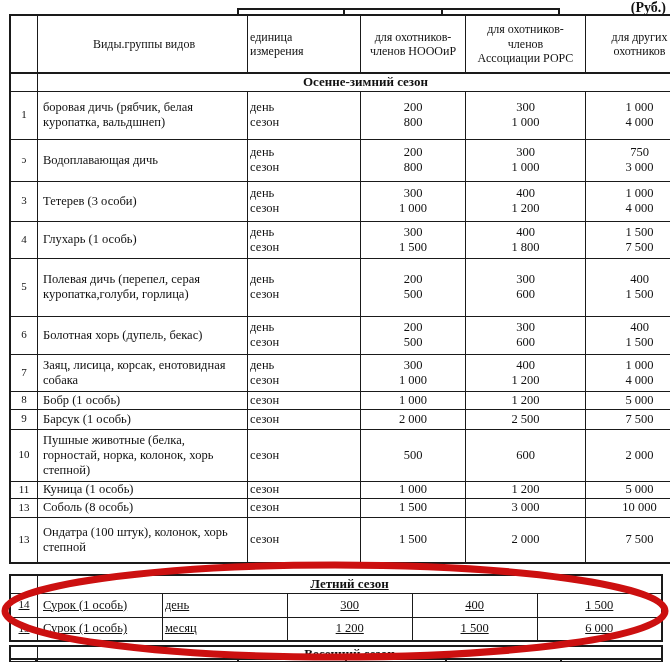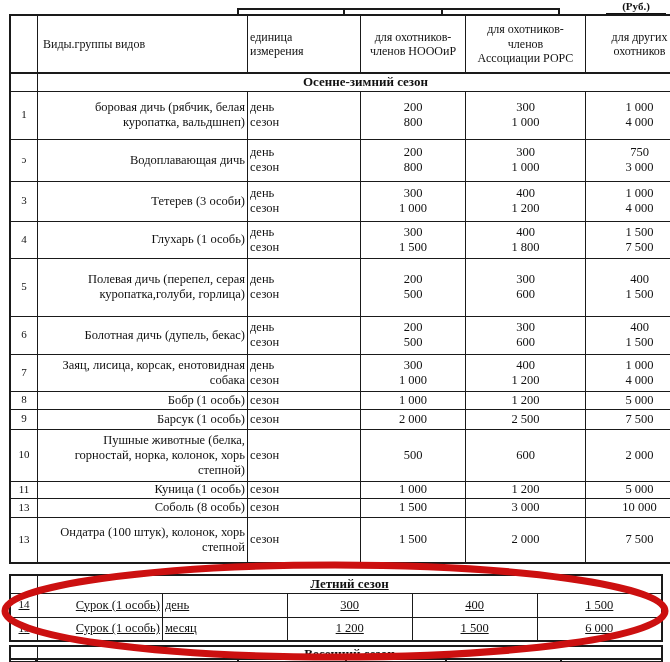--- a/index.html
+++ b/index.html
@@ -15,31 +15,31 @@
   .doc-table,.doc-table td,.doc-table th{border:1px solid #1a1a1a;}
   .doc-table{border:2px solid #1a1a1a;}
   td,th{
     padding:0 2px;vertical-align:middle;font-size:12.5px;line-height:1.2;
     white-space:pre-line;overflow:hidden;
   }
   th{font-weight:normal;font-size:12px;text-align:center;}
   .hdr-row{height:58px;}
   .hdr-row th{border-bottom:2px solid #1a1a1a;}
   .num{width:26px;text-align:center;font-size:11px;padding:0;}
-  .sp{width:202px;text-align:right;padding-left:5px;}
+  .sp{width:202px;text-align:left;padding-left:5px;}
   .un{width:108px;text-align:left;}
   .p1{width:100px;text-align:center;}
   .p2{width:115px;text-align:center;}
   .p3{width:103px;text-align:center;}
   .section-row td{
     font-weight:bold;font-size:13px;text-align:center;line-height:1.1;
   }
   .rub{
-    position:absolute;top:0;left:606px;width:60px;text-align:center;
-    font-weight:bold;font-size:11px;border-bottom:1.5px solid #111;
+    position:absolute;top:0;left:606px;width:60px;text-align:right;
+    font-weight:bold;font-size:14px;border-bottom:1.5px solid #111;
     padding-bottom:1px;
   }
   .remnant{position:absolute;top:8px;left:237px;width:323px;height:2px;background:#1a1a1a;}
   .remnant .tick{position:absolute;top:0;width:2px;height:6px;background:#1a1a1a;}
   .sliver{
     position:absolute;top:658px;left:9px;width:654px;height:4px;
     border-top:2px solid #1a1a1a;
   }
   .sliver .stub{position:absolute;top:0;width:1.5px;height:4px;background:#1a1a1a;}
   .overlay{position:absolute;top:0;left:0;pointer-events:none;}
@@ -53,21 +53,21 @@
   <span class="tick" style="left:204px;"></span>
   <span class="tick" style="left:321px;"></span>
 </div>
 
 <div class="rub">(Руб.)</div>
 
 <table class="doc-table" style="top:14px;">
   <tbody>
       <tr class="hdr-row">
     <th class="num"></th>
-    <th class="sp" style="text-align:left;">Виды.группы видов</th>
+    <th class="sp" style="text-align:center;">Виды.группы видов</th>
     <th class="un">единица
 измерения</th>
     <th class="p1">для охотников-
 членов НОООиР</th>
     <th class="p2">для охотников-
 членов
 Ассоциации РОРС</th>
     <th class="p3">для других
 охотников</th>
   </tr>
@@ -130,21 +130,21 @@
 сезон</td>
     <td class="p1">200
 500</td>
     <td class="p2">300
 600</td>
     <td class="p3">400
 1 500</td>
   </tr>
   <tr style="height:38px;">
     <td class="num">6</td>
-    <td class="sp">Болотная  дичь (дупель, бекас)</td>
+    <td class="sp">Болотная  хорь (дупель, бекас)</td>
     <td class="un">день
 сезон</td>
     <td class="p1">200
 500</td>
     <td class="p2">300
 600</td>
     <td class="p3">400
 1 500</td>
   </tr>
   <tr style="height:37px;">

